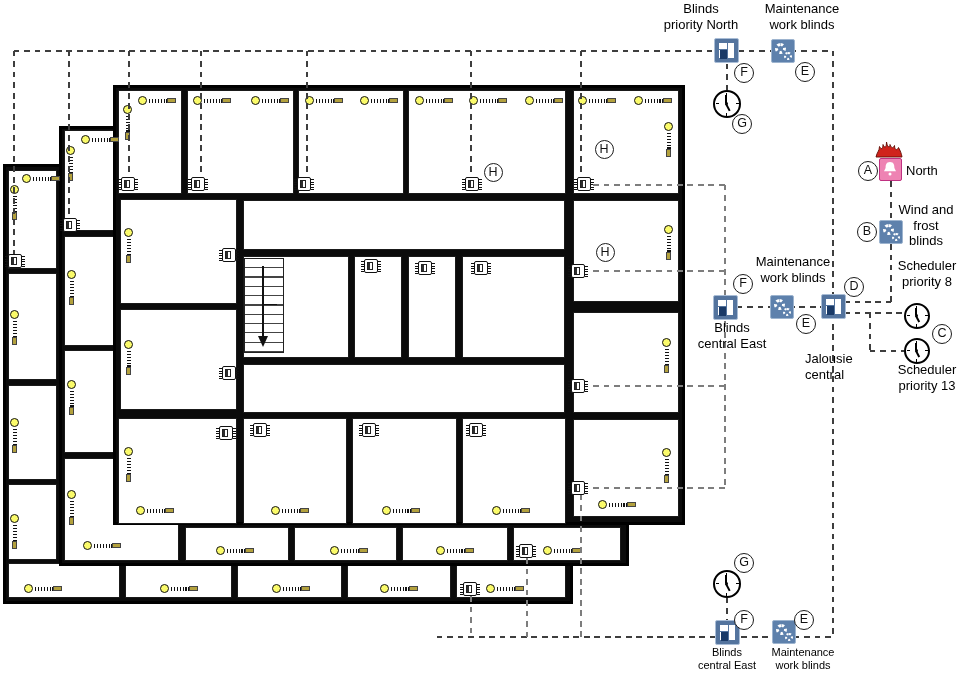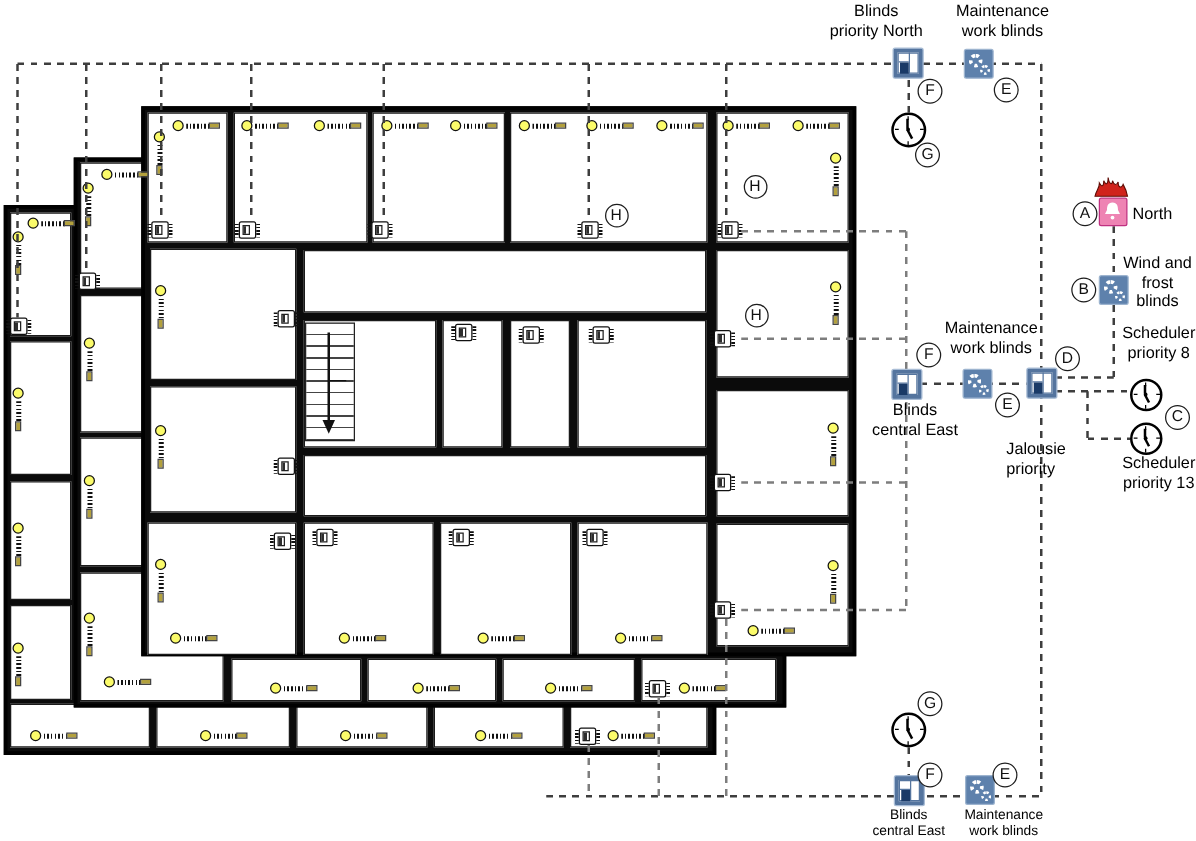--- a/index.html
+++ b/index.html
@@ -72,21 +72,21 @@
   <div class="lbl" style="left:887px; top:258px; width:80px;">
     <div>Scheduler</div>
     <div>priority 8</div>
   </div>
   <div class="lbl" style="left:887px; top:362px; width:80px;">
     <div>Scheduler</div>
     <div>priority 13</div>
   </div>
   <div class="lbl lft" style="left:805px; top:351px; width:60px;">
     <div>Jalousie</div>
-    <div>priority</div>
+    <div>central</div>
   </div>
   <div class="lbl" style="left:740px; top:254px; width:106px;">
     <div>Maintenance</div>
     <div>work blinds</div>
   </div>
   <div class="lbl" style="left:682px; top:320px; width:100px;">
     <div>Blinds</div>
     <div>central East</div>
   </div>
   <div class="lbl sm" style="left:678px; top:646px; width:98px;">

